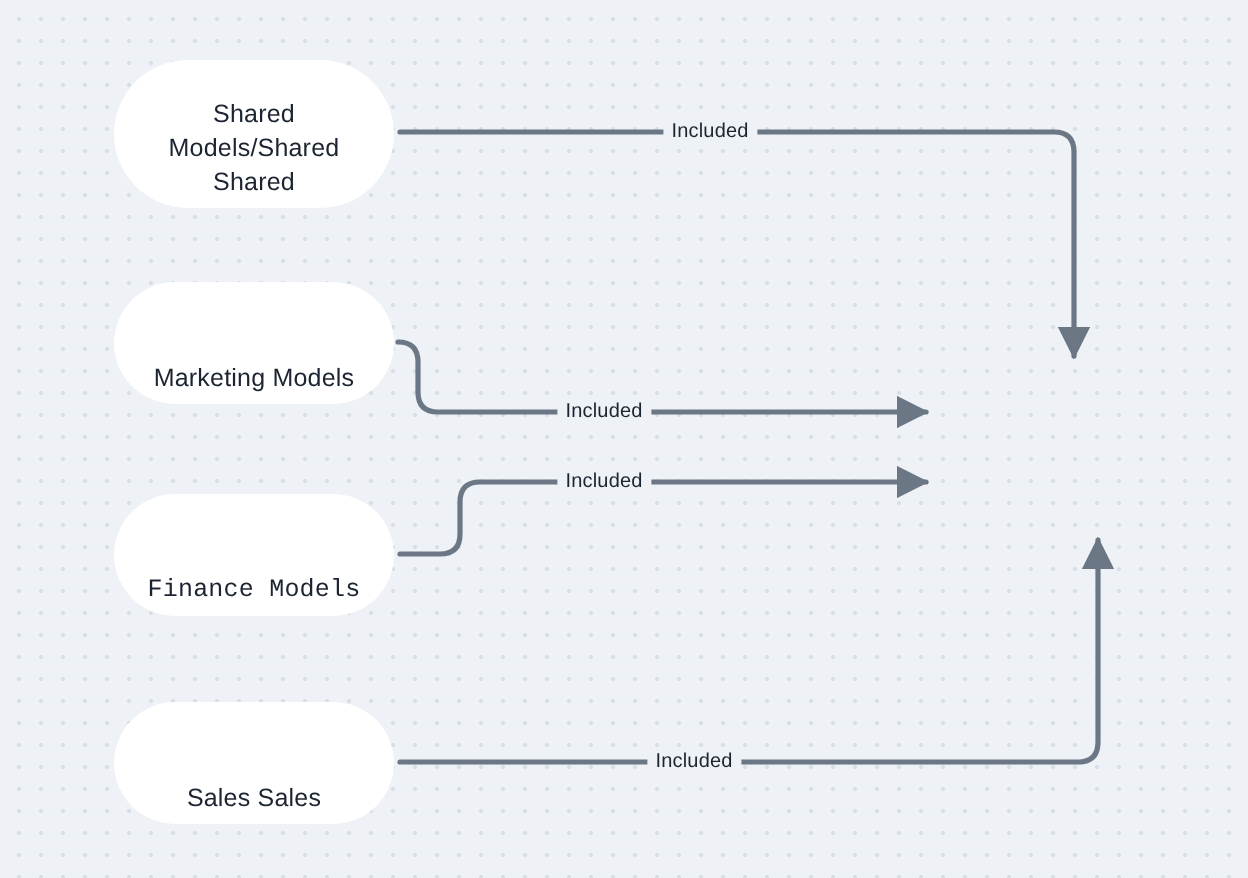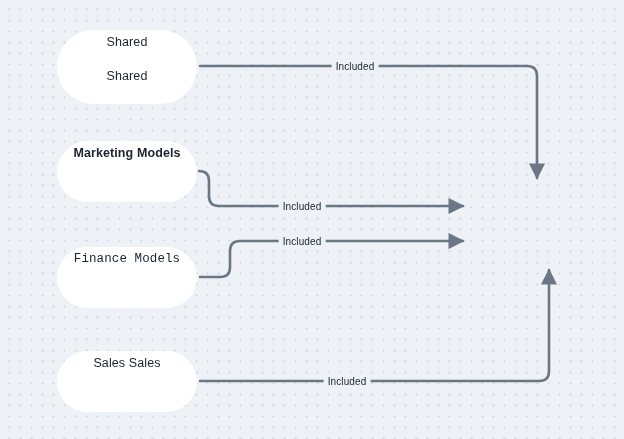--- a/index.html
+++ b/index.html
@@ -26,21 +26,21 @@
     left: 0;
     top: 0;
     width: 624px;
     height: 439px;
   }
   .node {
     position: absolute;
     background: #ffffff;
     border-radius: 999px;
     display: flex;
-    align-items: flex-start;
+    align-items: flex-end;
     justify-content: center;
     text-align: center;
     color: #1b2430;
     font-size: 12.5px;
     line-height: 17px;
     letter-spacing: 0.1px;
     box-sizing: border-box;
     padding: 4px 10px;
   }
   .edge-label {
@@ -74,26 +74,26 @@
 
       <path d="M 200 277 L 220 277 Q 230 277 230 267 L 230 251 Q 230 241 240 241 L 463 241" marker-end="url(#arrow)"></path>
 
       <path d="M 200 381 L 539 381 Q 549 381 549 371 L 549 270" marker-end="url(#arrow)"></path>
     </g>
   </svg>
 
   <div class="node" style="left:57px; top:30px; width:140px; height:74px;">
     <span>
       <span>Shared</span><br>
-      <br>
+      <span>Models/Shared</span><br>
       <span>Shared</span>
     </span>
   </div>
 
-  <div class="node" style="left:57px; top:141px; width:140px; height:61px;font-weight:bold;">
+  <div class="node" style="left:57px; top:141px; width:140px; height:61px;">
     <span>Marketing Models</span>
   </div>
 
   <div class="node" style="left:57px; top:247px; width:140px; height:61px;font-family:Liberation Mono, monospace;">
     <span>Finance Models</span>
   </div>
 
   <div class="node" style="left:57px; top:351px; width:140px; height:61px;">
     <span>Sales Sales</span>
   </div>

